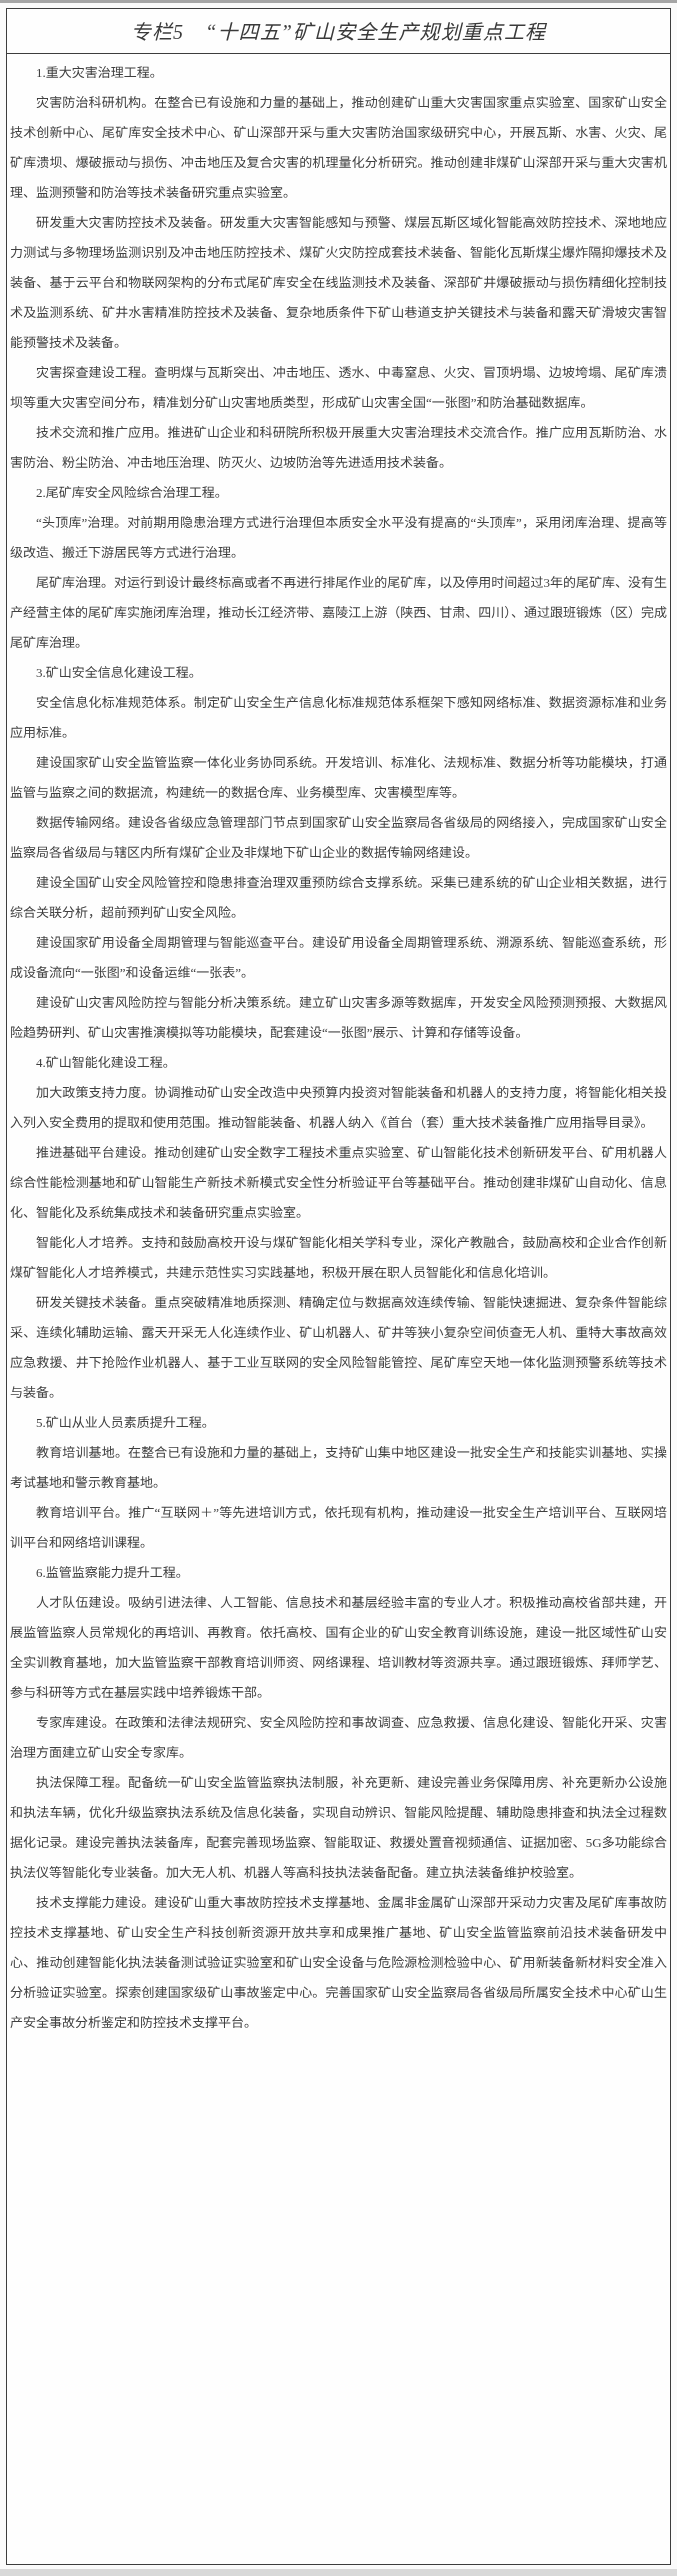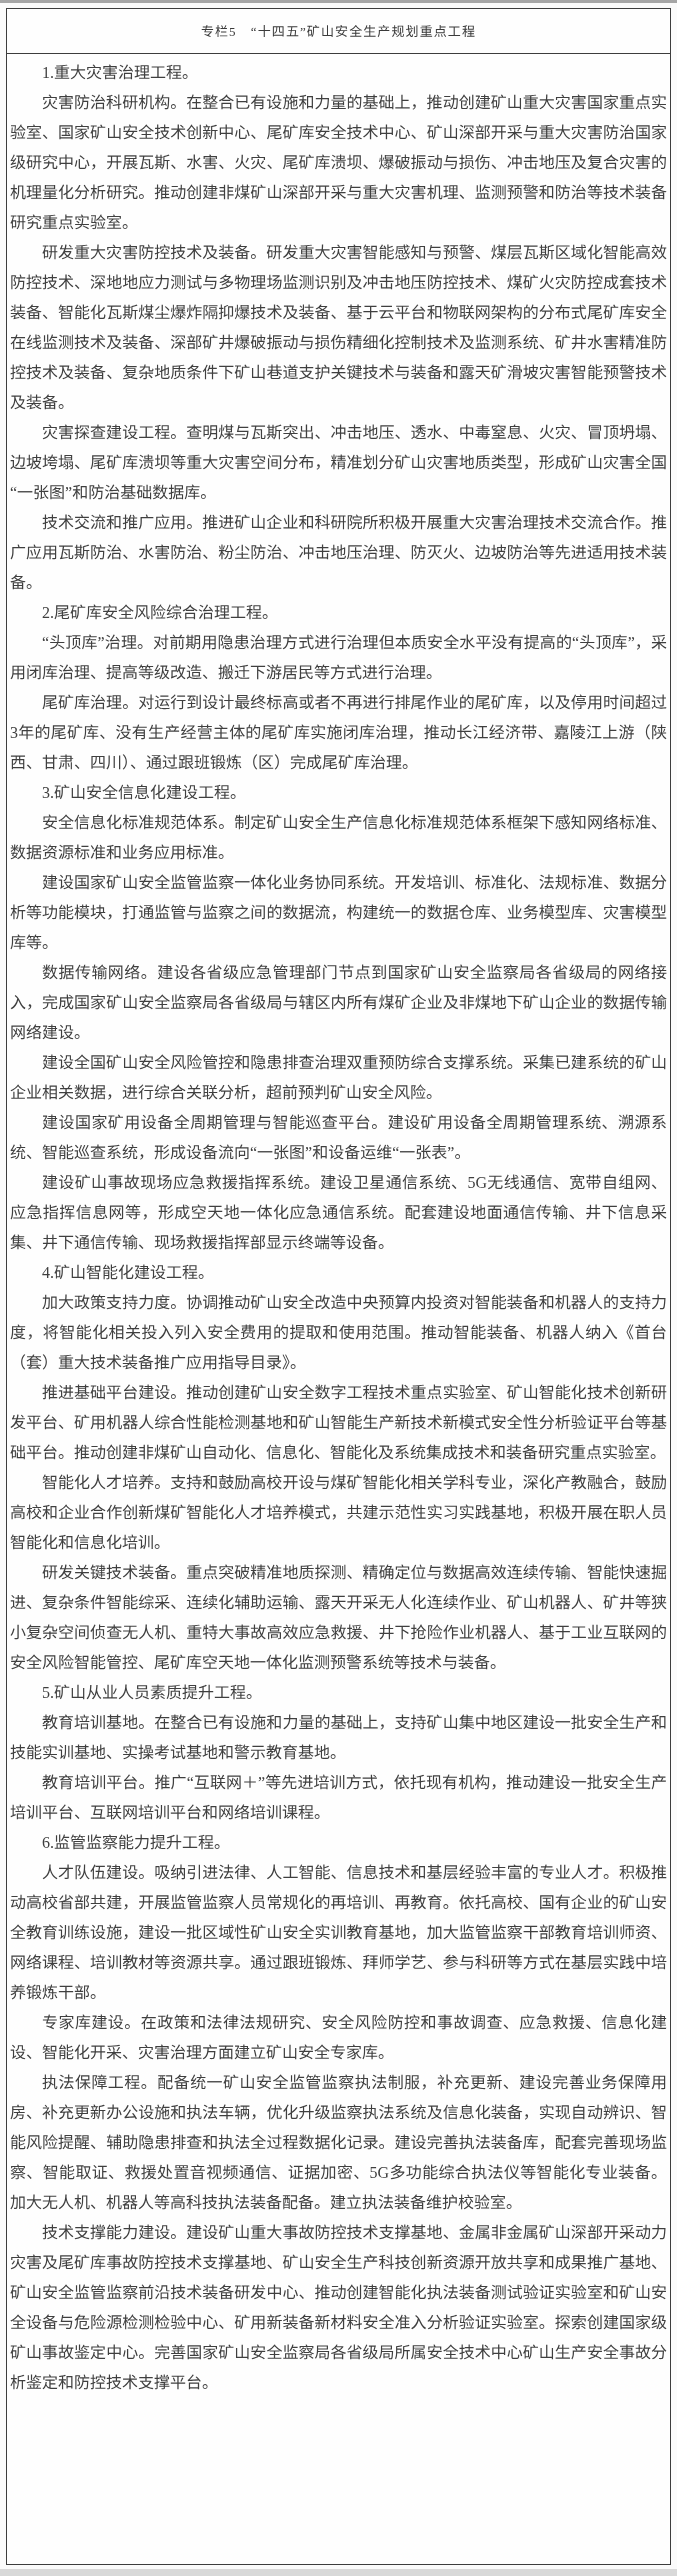--- a/index.html
+++ b/index.html
@@ -29,30 +29,31 @@
     overflow: hidden;
   }
   .doc-title-row {
     height: 45px;
     border-bottom: 1.5px solid #3d3d3d;
     display: flex;
     align-items: center;
     justify-content: center;
   }
   .doc-title {
-    font-size: 13px;
+    font-size: 20px;
     color: #3a3a3a;
     letter-spacing: 1.1px;
     white-space: nowrap;
+    font-style: italic;
   }
   .doc-body {
     padding: 4.5px 3px 0 3px;
   }
   .para {
-    font-size: 16px;
+    font-size: 13px;
     line-height: 30px;
     color: #3f3f3f;
     text-align: justify;
     text-indent: 2em;
     word-break: break-all;
   }
 </style>
 </head>
 <body>
 
@@ -70,21 +71,21 @@
       <p class="para">技术交流和推广应用。推进矿山企业和科研院所积极开展重大灾害治理技术交流合作。推广应用瓦斯防治、水害防治、粉尘防治、冲击地压治理、防灭火、边坡防治等先进适用技术装备。</p>
       <p class="para">2.尾矿库安全风险综合治理工程。</p>
       <p class="para">“头顶库”治理。对前期用隐患治理方式进行治理但本质安全水平没有提高的“头顶库”，采用闭库治理、提高等级改造、搬迁下游居民等方式进行治理。</p>
       <p class="para">尾矿库治理。对运行到设计最终标高或者不再进行排尾作业的尾矿库，以及停用时间超过3年的尾矿库、没有生产经营主体的尾矿库实施闭库治理，推动长江经济带、嘉陵江上游（陕西、甘肃、四川）、通过跟班锻炼（区）完成尾矿库治理。</p>
       <p class="para">3.矿山安全信息化建设工程。</p>
       <p class="para">安全信息化标准规范体系。制定矿山安全生产信息化标准规范体系框架下感知网络标准、数据资源标准和业务应用标准。</p>
       <p class="para">建设国家矿山安全监管监察一体化业务协同系统。开发培训、标准化、法规标准、数据分析等功能模块，打通监管与监察之间的数据流，构建统一的数据仓库、业务模型库、灾害模型库等。</p>
       <p class="para">数据传输网络。建设各省级应急管理部门节点到国家矿山安全监察局各省级局的网络接入，完成国家矿山安全监察局各省级局与辖区内所有煤矿企业及非煤地下矿山企业的数据传输网络建设。</p>
       <p class="para">建设全国矿山安全风险管控和隐患排查治理双重预防综合支撑系统。采集已建系统的矿山企业相关数据，进行综合关联分析，超前预判矿山安全风险。</p>
       <p class="para">建设国家矿用设备全周期管理与智能巡查平台。建设矿用设备全周期管理系统、溯源系统、智能巡查系统，形成设备流向“一张图”和设备运维“一张表”。</p>
-      <p class="para">建设矿山事故现场应急救援指挥系统。建设卫星通信系统、5G无线通信、宽带自组网、应急指挥信息网等，形成空天地一体化应急通信系统。配套建设地面通信传输、井下信息采集、井下通信传输、现场救援指挥部显示终端等设备。</p>
+      <p class="para">建设矿山灾害风险防控与智能分析决策系统。建立矿山灾害多源等数据库，开发安全风险预测预报、大数据风险趋势研判、矿山灾害推演模拟等功能模块，配套建设“一张图”展示、计算和存储等设备。</p>
       <p class="para">4.矿山智能化建设工程。</p>
       <p class="para">加大政策支持力度。协调推动矿山安全改造中央预算内投资对智能装备和机器人的支持力度，将智能化相关投入列入安全费用的提取和使用范围。推动智能装备、机器人纳入《首台（套）重大技术装备推广应用指导目录》。</p>
       <p class="para">推进基础平台建设。推动创建矿山安全数字工程技术重点实验室、矿山智能化技术创新研发平台、矿用机器人综合性能检测基地和矿山智能生产新技术新模式安全性分析验证平台等基础平台。推动创建非煤矿山自动化、信息化、智能化及系统集成技术和装备研究重点实验室。</p>
       <p class="para">智能化人才培养。支持和鼓励高校开设与煤矿智能化相关学科专业，深化产教融合，鼓励高校和企业合作创新煤矿智能化人才培养模式，共建示范性实习实践基地，积极开展在职人员智能化和信息化培训。</p>
       <p class="para">研发关键技术装备。重点突破精准地质探测、精确定位与数据高效连续传输、智能快速掘进、复杂条件智能综采、连续化辅助运输、露天开采无人化连续作业、矿山机器人、矿井等狭小复杂空间侦查无人机、重特大事故高效应急救援、井下抢险作业机器人、基于工业互联网的安全风险智能管控、尾矿库空天地一体化监测预警系统等技术与装备。</p>
       <p class="para">5.矿山从业人员素质提升工程。</p>
       <p class="para">教育培训基地。在整合已有设施和力量的基础上，支持矿山集中地区建设一批安全生产和技能实训基地、实操考试基地和警示教育基地。</p>
       <p class="para">教育培训平台。推广“互联网＋”等先进培训方式，依托现有机构，推动建设一批安全生产培训平台、互联网培训平台和网络培训课程。</p>
       <p class="para">6.监管监察能力提升工程。</p>
       <p class="para">人才队伍建设。吸纳引进法律、人工智能、信息技术和基层经验丰富的专业人才。积极推动高校省部共建，开展监管监察人员常规化的再培训、再教育。依托高校、国有企业的矿山安全教育训练设施，建设一批区域性矿山安全实训教育基地，加大监管监察干部教育培训师资、网络课程、培训教材等资源共享。通过跟班锻炼、拜师学艺、参与科研等方式在基层实践中培养锻炼干部。</p>

